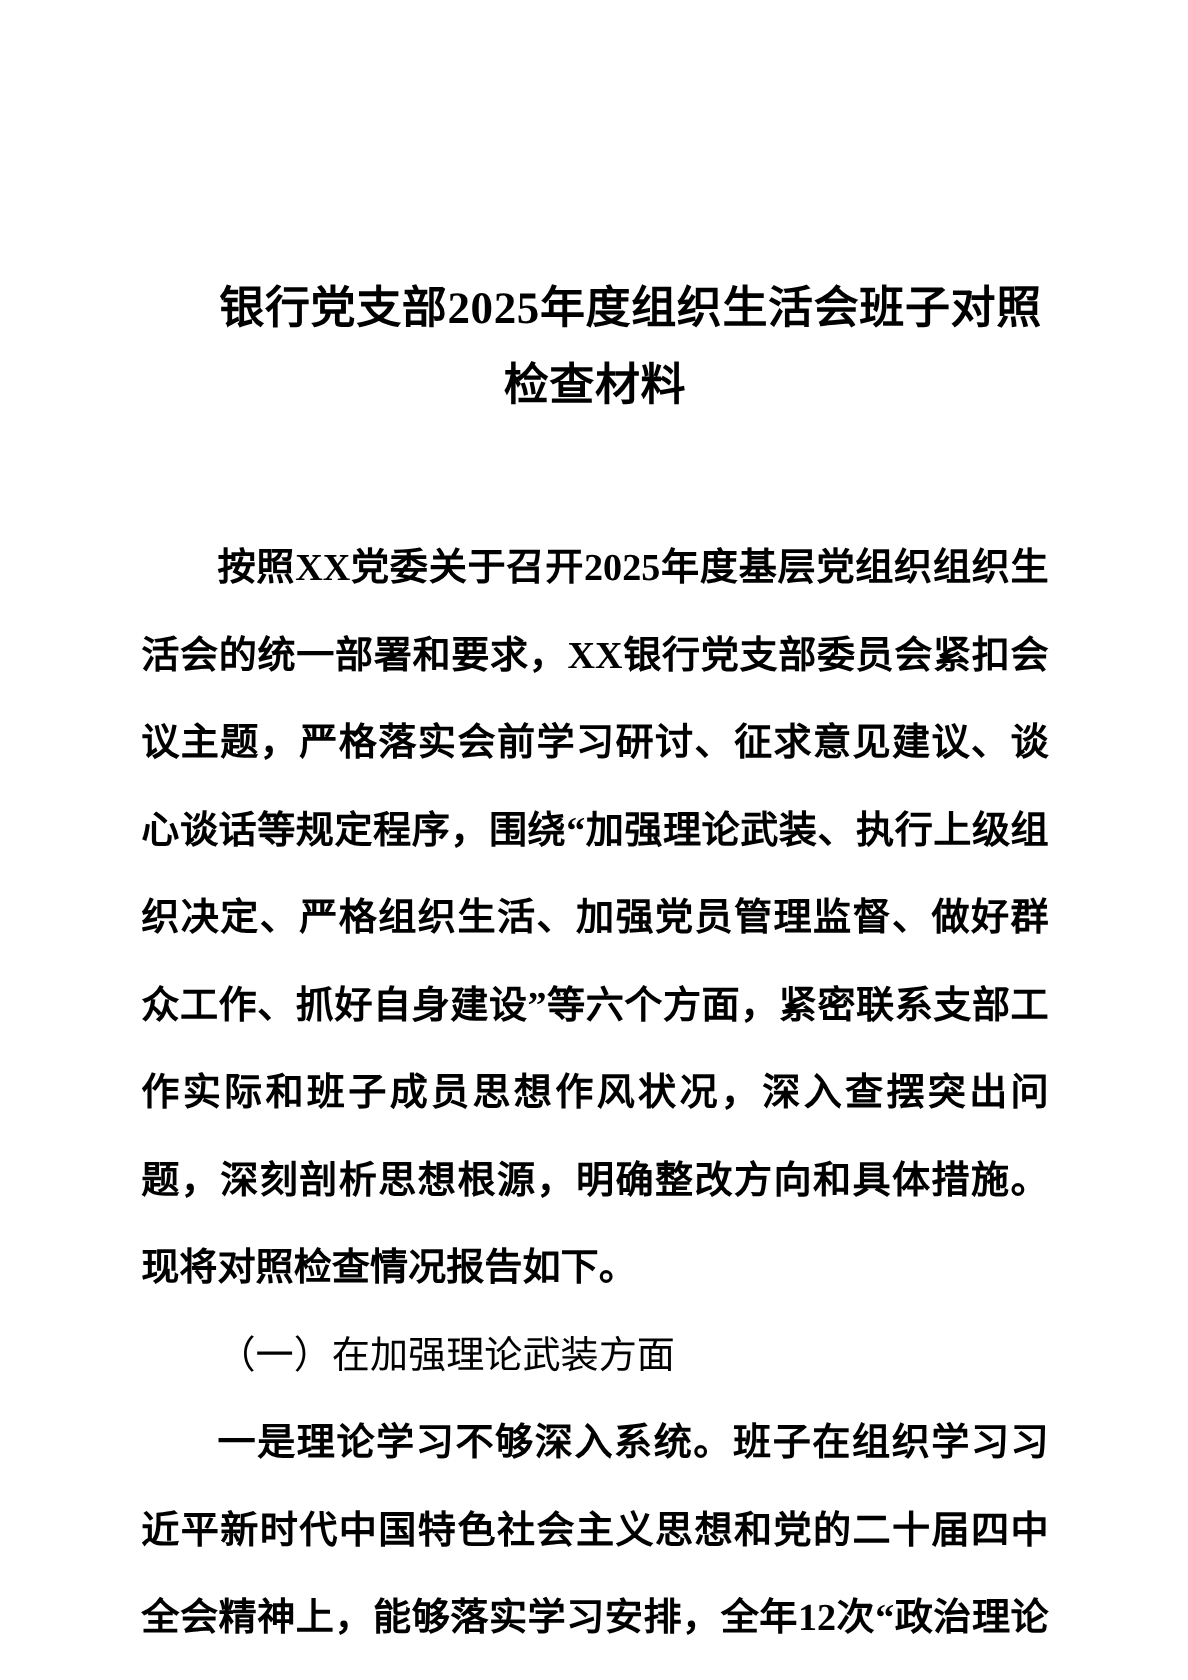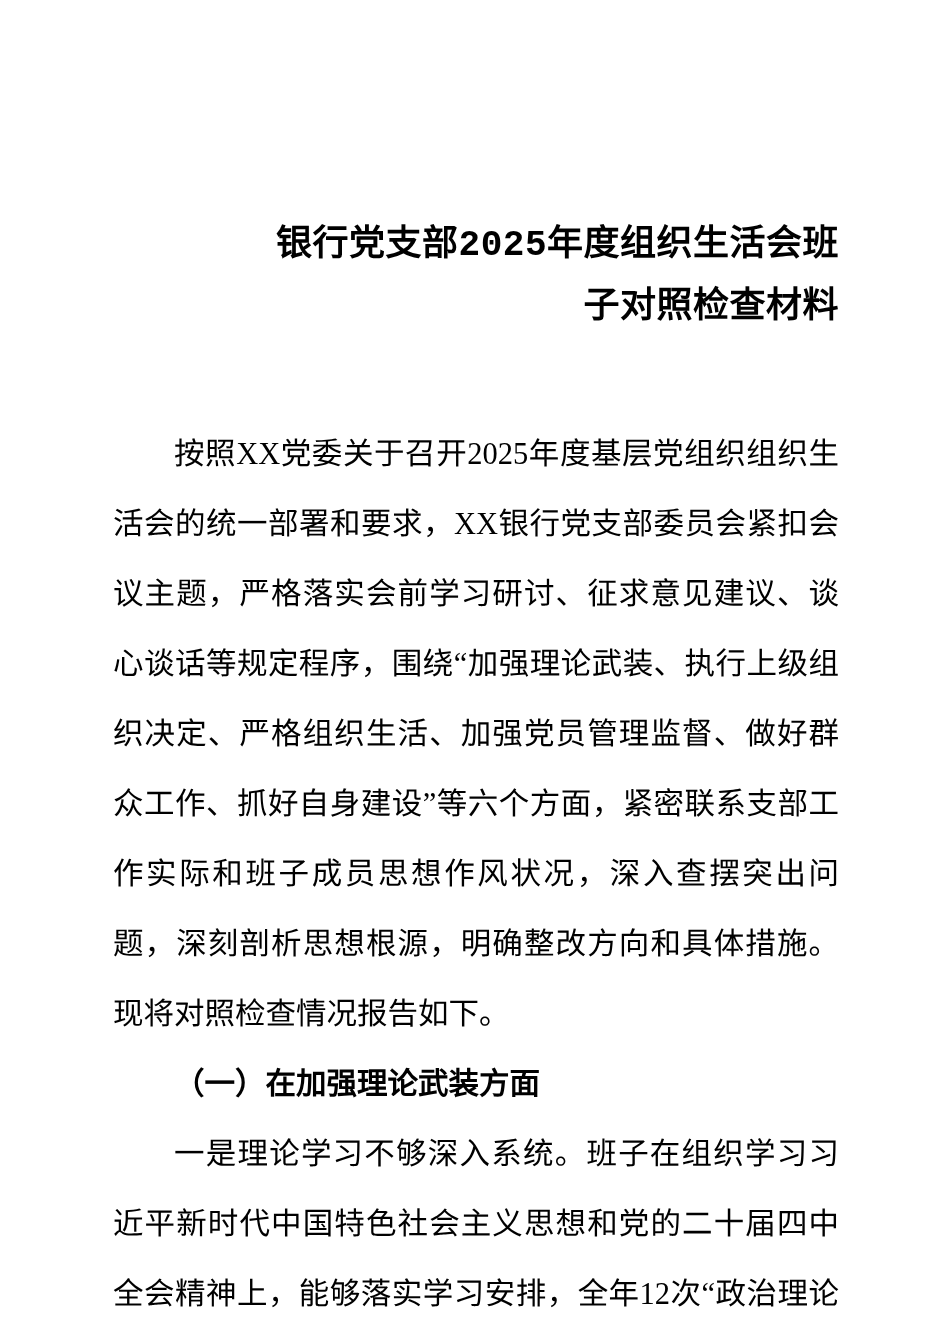--- a/index.html
+++ b/index.html
@@ -30,37 +30,37 @@
     position: absolute;
     left: 113px;
     top: 0;
     width: 726px;
   }
 
   
   .doc-title {
     margin: 0;
     padding: 0;
-    font-family: Liberation Mono, monospace;
+    font-family: Liberation Serif, serif;
     font-weight: 700;
     font-size: 36px;
     line-height: 62px;
-    text-align: right;
+    text-align: center;
     letter-spacing: 0.5px;
     padding-top: 91px;
     white-space: pre-wrap;
     word-break: break-all;
   }
 
   
   .para {
     margin: 0;
     padding: 0;
     font-family: "Liberation Serif", "DejaVu Serif", serif;
-    font-weight: 400;
+    font-weight: 700;
     font-size: 30.5px;
     line-height: 70px;
     text-align: justify;
     text-align-last: left;
     text-justify: inter-character;
     text-indent: 61px;
     word-break: break-all;
     letter-spacing: 0;
   }
 
@@ -75,21 +75,21 @@
     text-indent: 61px;
     text-align: left;
     word-break: break-all;
   }
 
   
   .heading-2 {
     margin: 0;
     padding: 0;
     font-family: "Liberation Serif", "DejaVu Serif", serif;
-    font-weight: 700;
+    font-weight: 400;
     font-size: 30.5px;
     line-height: 70px;
     text-indent: 61px;
     text-align: left;
     word-break: break-all;
   }
 
   .spacer-after-title { height: 18px; }
 </style>
 </head>

